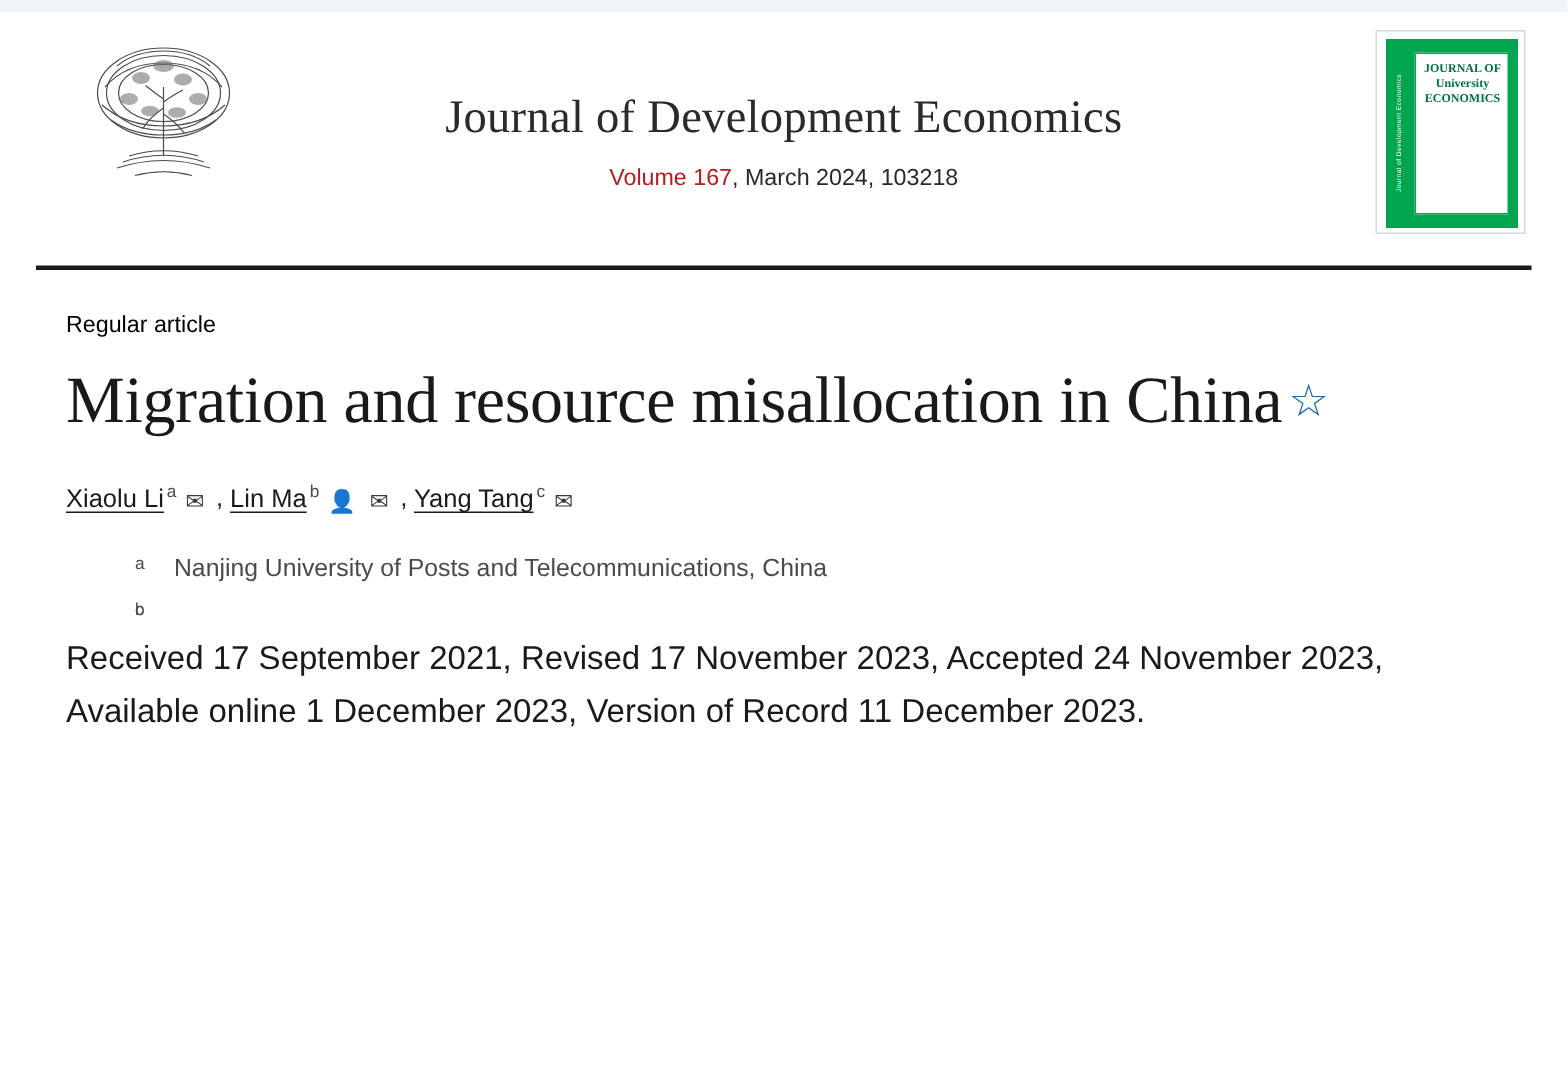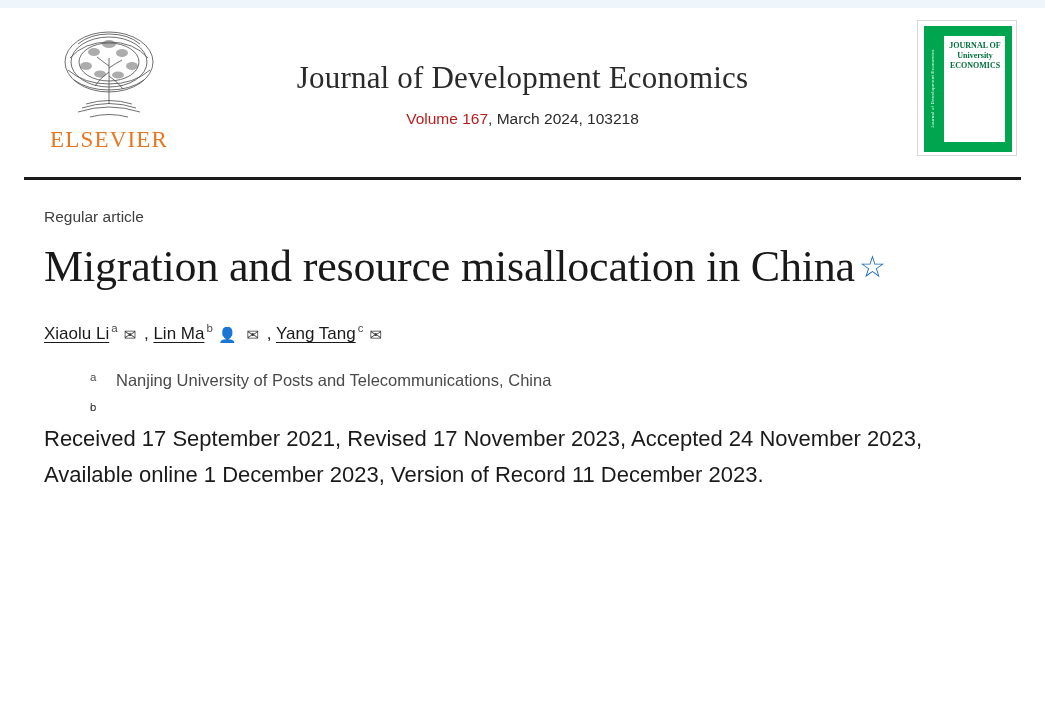--- a/index.html
+++ b/index.html
@@ -131,21 +131,21 @@
     font-weight: bold;
   }
 
   
   .article {
     margin: 0 24px;
     padding: 28px 20px 0 20px;
   }
   .article-type {
     font-size: 15.5px;
-    color: #404040;
+    color: #000000;
     margin-bottom: 10px;
   }
   h1.article-title {
     font-family: "Liberation Serif", serif;
     font-weight: 400;
     font-size: 44px;
     line-height: 1.42;
     color: #191919;
     margin: 0 0 22px 0;
     letter-spacing: -0.2px;
@@ -248,21 +248,20 @@
         <g fill="#6a6a6a" opacity="0.55">
           <ellipse cx="46" cy="30" rx="6" ry="4"></ellipse>
           <ellipse cx="74" cy="31" rx="6" ry="4"></ellipse>
           <ellipse cx="61" cy="22" rx="7" ry="4"></ellipse>
           <ellipse cx="38" cy="44" rx="6" ry="4"></ellipse>
           <ellipse cx="84" cy="44" rx="6" ry="4"></ellipse>
           <ellipse cx="52" cy="52" rx="6" ry="3.5"></ellipse>
           <ellipse cx="70" cy="53" rx="6" ry="3.5"></ellipse>
         </g>
       </svg>
-      <div class="elsevier-word">ELSEVIER</div>
     </div>
 
     <div class="journal-title-block">
       <div class="journal-title">Journal of Development Economics</div>
       <div class="journal-sub">
         <span class="vol">Volume 167</span><span>, March 2024, 103218</span>
       </div>
     </div>
 
     <div class="cover-thumb">

